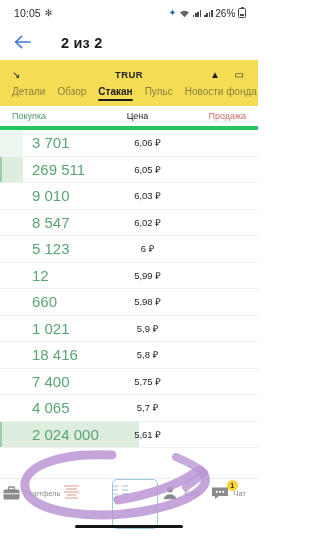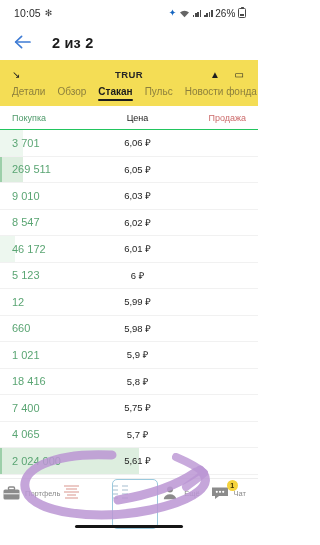--- a/index.html
+++ b/index.html
@@ -26,21 +26,21 @@
   .bars i:nth-child(1){height:2.5px}
   .bars i:nth-child(2){height:4px}
   .bars i:nth-child(3){height:5.5px}
   .bars i:nth-child(4){height:7.5px}
   .batt{ width:8px; height:10px; border:1.1px solid #4a4a4a; border-radius:1.5px;
          position:relative; display:inline-block;}
   .batt:before{content:"";position:absolute;top:-2px;left:2px;width:3px;height:1.2px;background:#4a4a4a;border-radius:1px;}
   .batt:after{content:"";position:absolute;left:1px;right:1px;bottom:1px;height:2px;background:#4a4a4a;}
 
   
-  .navbar{ height:34px; display:flex; align-items:center; padding:0 14px; gap:20px;}
+  .navbar{ height:34px; display:flex; align-items:center; padding:0 14px; gap:29px;}
   .back-arrow{ width:18px; height:18px; position:relative; cursor:pointer; flex:0 0 auto;}
   .back-arrow svg{ display:block; }
   .nav-title{ font-size:14.5px; font-weight:bold; color:#1c1c1c; letter-spacing:.2px;}
 
   
   .yellow{ background:#f4dd55; position:relative; }
   .yhead{ height:22px; display:flex; align-items:flex-end; justify-content:center;
           position:relative; padding-bottom:2px;}
   .yhead .ticker{ font-size:9.5px; font-weight:bold; color:#262626; letter-spacing:.4px;margin-top:9px;}
   .yhead .ic{ position:absolute; bottom:2px; color:#1d1d1d; font-size:10px; line-height:1;}
@@ -50,33 +50,33 @@
 
   .tabs{ display:flex; align-items:flex-start; gap:12px; padding:4px 0 0 12px;
          overflow:hidden; white-space:nowrap; height:24px;}
   .tab{ font-size:10px; color:#8c7f3d; position:relative; padding-bottom:4px; cursor:pointer; flex:0 0 auto;}
   .tab.active{ color:#1c1c1c; font-weight:bold;}
   .tab.active:after{ content:""; position:absolute; left:0; right:0; bottom:0;
                      height:2px; background:#1c1c1c; border-radius:1px;}
 
   
   .colhead{ display:flex; align-items:center; height:24px; padding:0 12px;
-            border-bottom:1px solid #22c55e; background:#fff;}
+            border-bottom:4px solid #22c55e; background:#fff;}
   .col-buy{ flex:0 0 95px; font-size:9px; color:#4e9a6a;}
   .col-price{ flex:1; text-align:center; font-size:9px; color:#1c1c1c; padding-right:18px;}
   .col-sell{ flex:0 0 60px; text-align:right; font-size:9px; color:#cc6b6b;}
 
   
   .book{ position:relative; }
   .row{ position:relative; display:flex; align-items:center; height:26.5px;
         padding:0 12px; border-bottom:1px solid #f1f1f1; background:#fff;}
   .vol-bar{ position:absolute; left:0; top:0; bottom:0; background:#def0e1; opacity:.55;}
   .vol-bar.accent{ opacity:1; background:#ddeedf;}
   .vol-edge{ position:absolute; left:0; top:0; bottom:0; width:2px; background:#9ccfa9;}
-  .qty{ position:relative; flex:0 0 95px; font-size:11px; color:#5aa573;}
+  .qty{ position:relative; flex:0 0 95px; font-size:15px; color:#5aa573;margin-left:20px;}
   .price{ position:relative; flex:1; text-align:center; font-size:9.5px; color:#1f1f1f;
           padding-right:18px;}
   .sell{ position:relative; flex:0 0 60px; text-align:right; font-size:9.5px; color:#cc6b6b;}
 
   
   .annot{ position:absolute; left:0; top:0; width:258px; height:545px;
           pointer-events:none; z-index:40;}
 
   
   .bottomnav{ position:absolute; left:0; right:0; bottom:0; height:54px;
@@ -181,26 +181,20 @@
         <div class="qty">9 010</div>
         <div class="price">6,03 ₽</div>
         <div class="sell"></div>
       </div>
       <div class="row">
         <div class="qty">8 547</div>
         <div class="price">6,02 ₽</div>
         <div class="sell"></div>
       </div>
       <div class="row">
-        <div class="vol-bar" style="width: 6%;"></div>
-        <div class="qty">46 172</div>
-        <div class="price">6,01 ₽</div>
-        <div class="sell"></div>
-      </div>
-      <div class="row">
         <div class="qty">5 123</div>
         <div class="price">6 ₽</div>
         <div class="sell"></div>
       </div>
       <div class="row">
         <div class="qty">12</div>
         <div class="price">5,99 ₽</div>
         <div class="sell"></div>
       </div>
       <div class="row">

